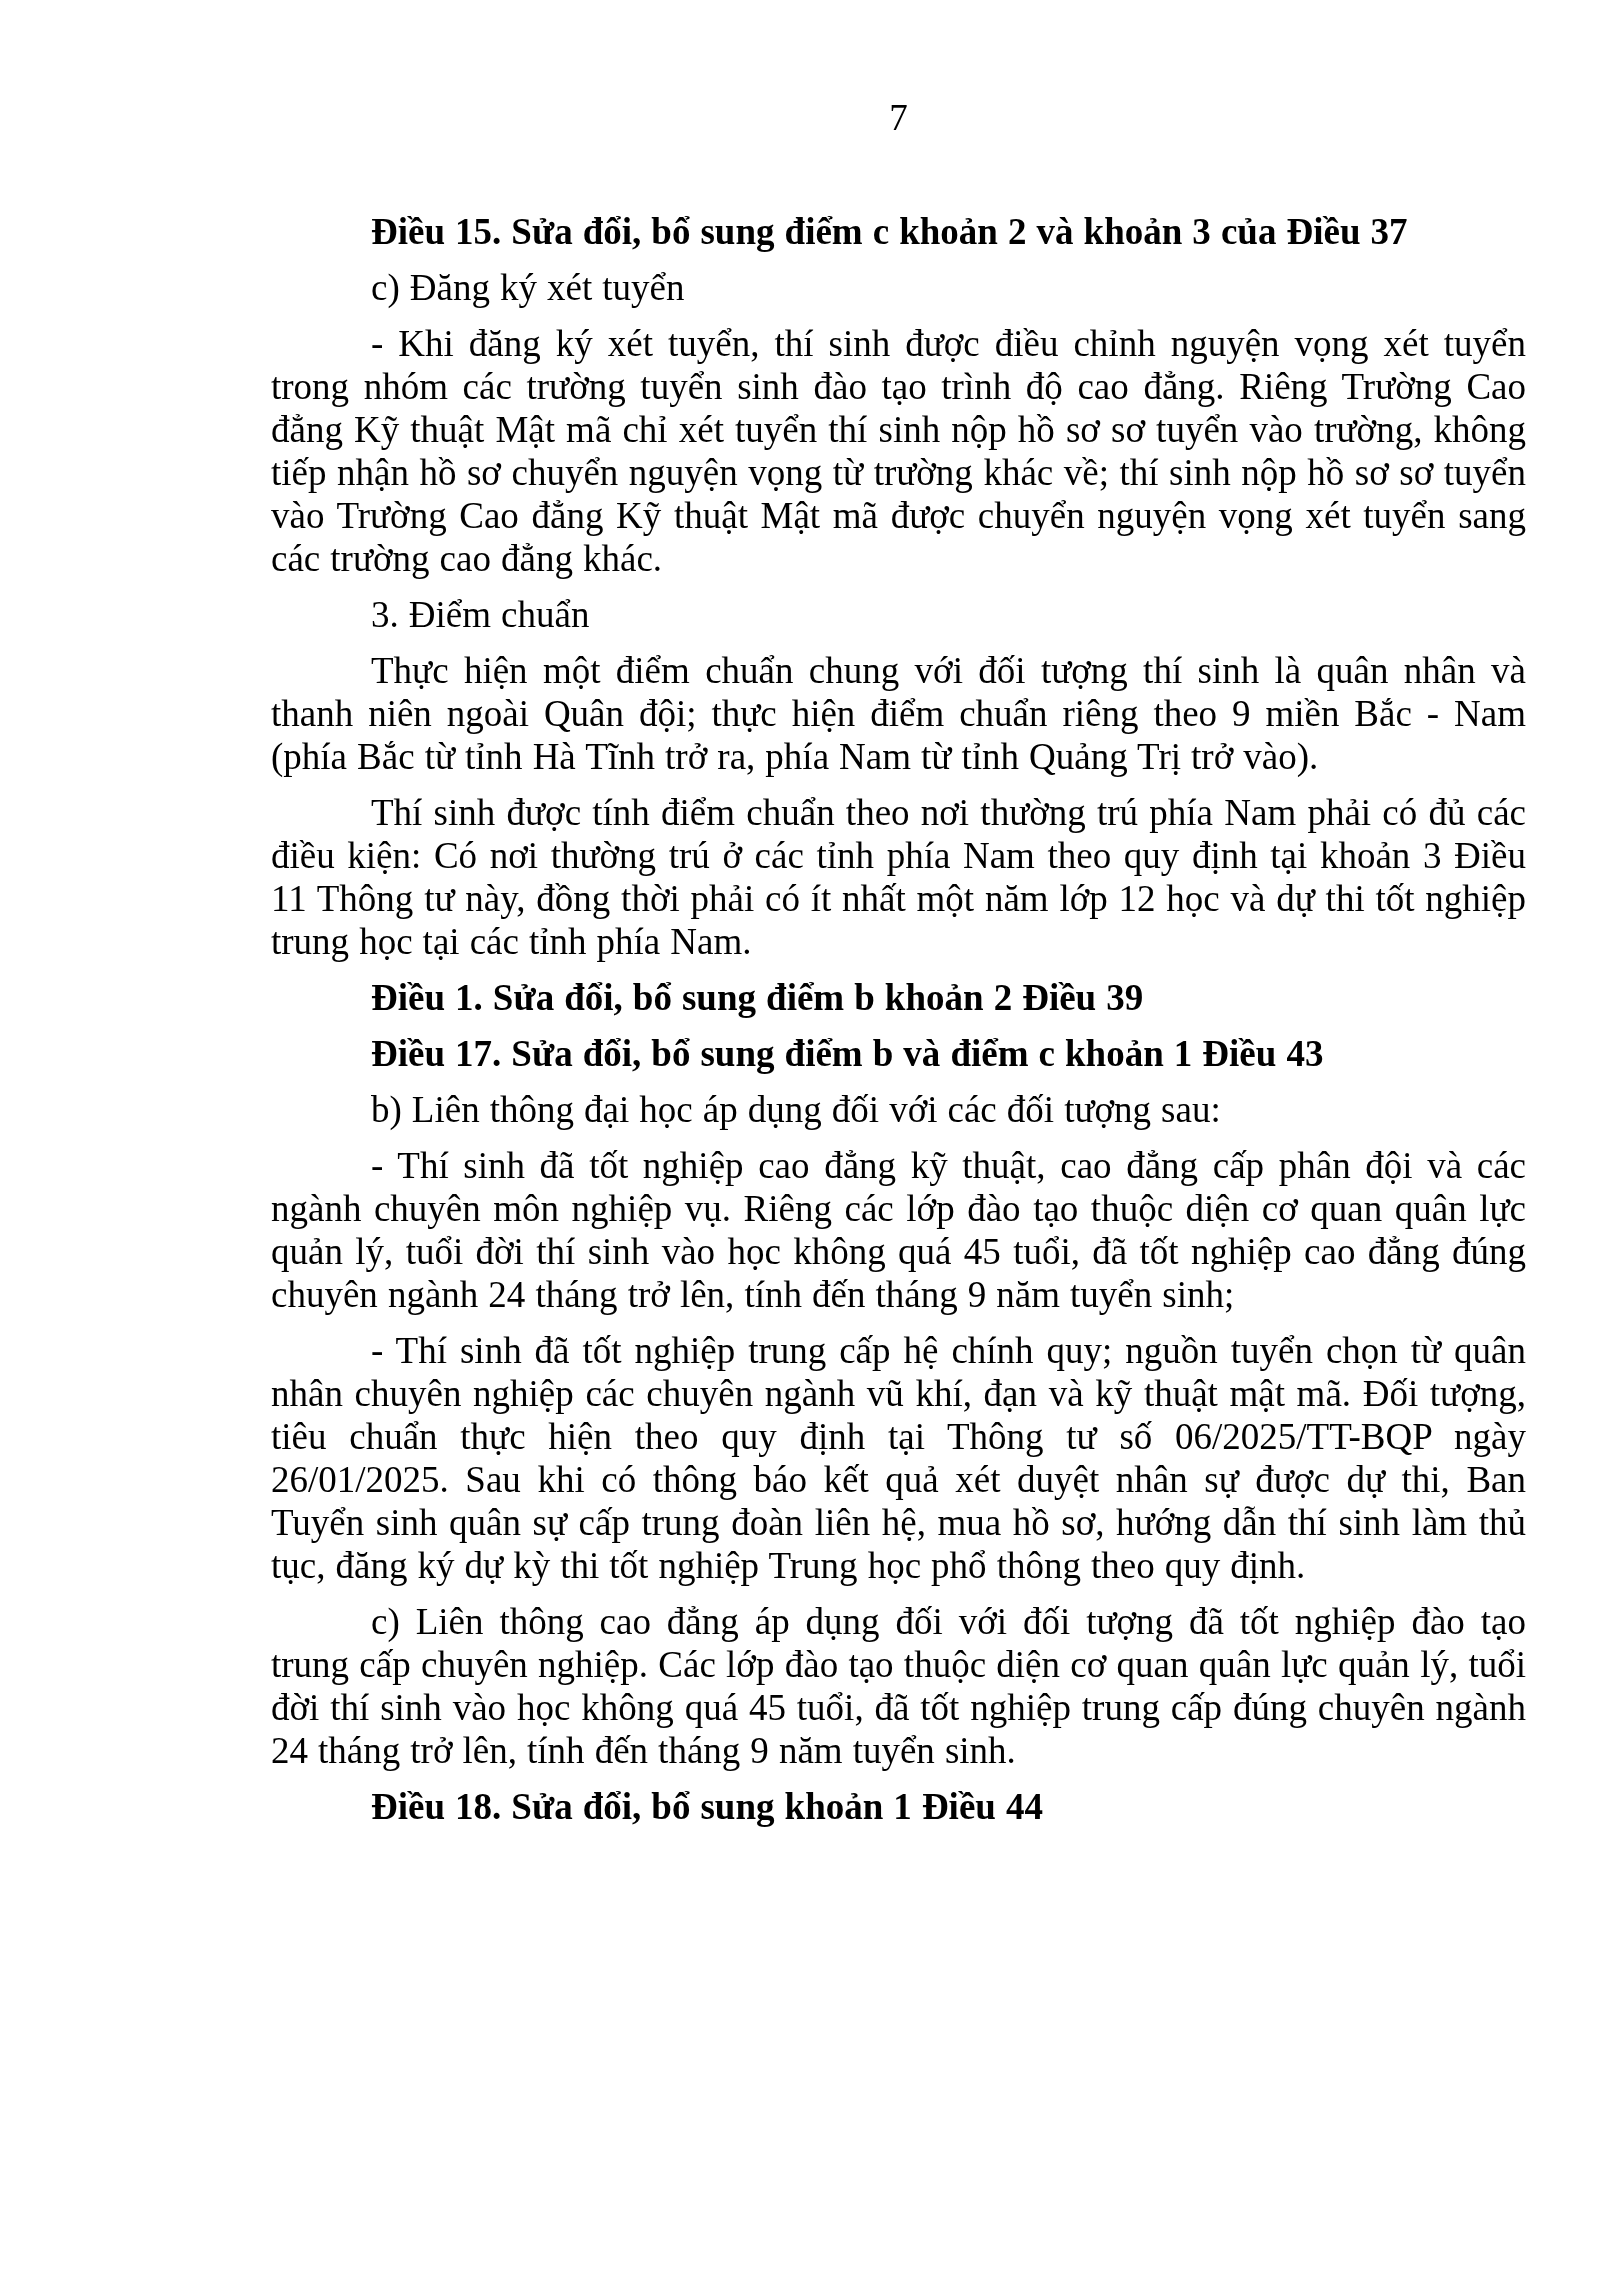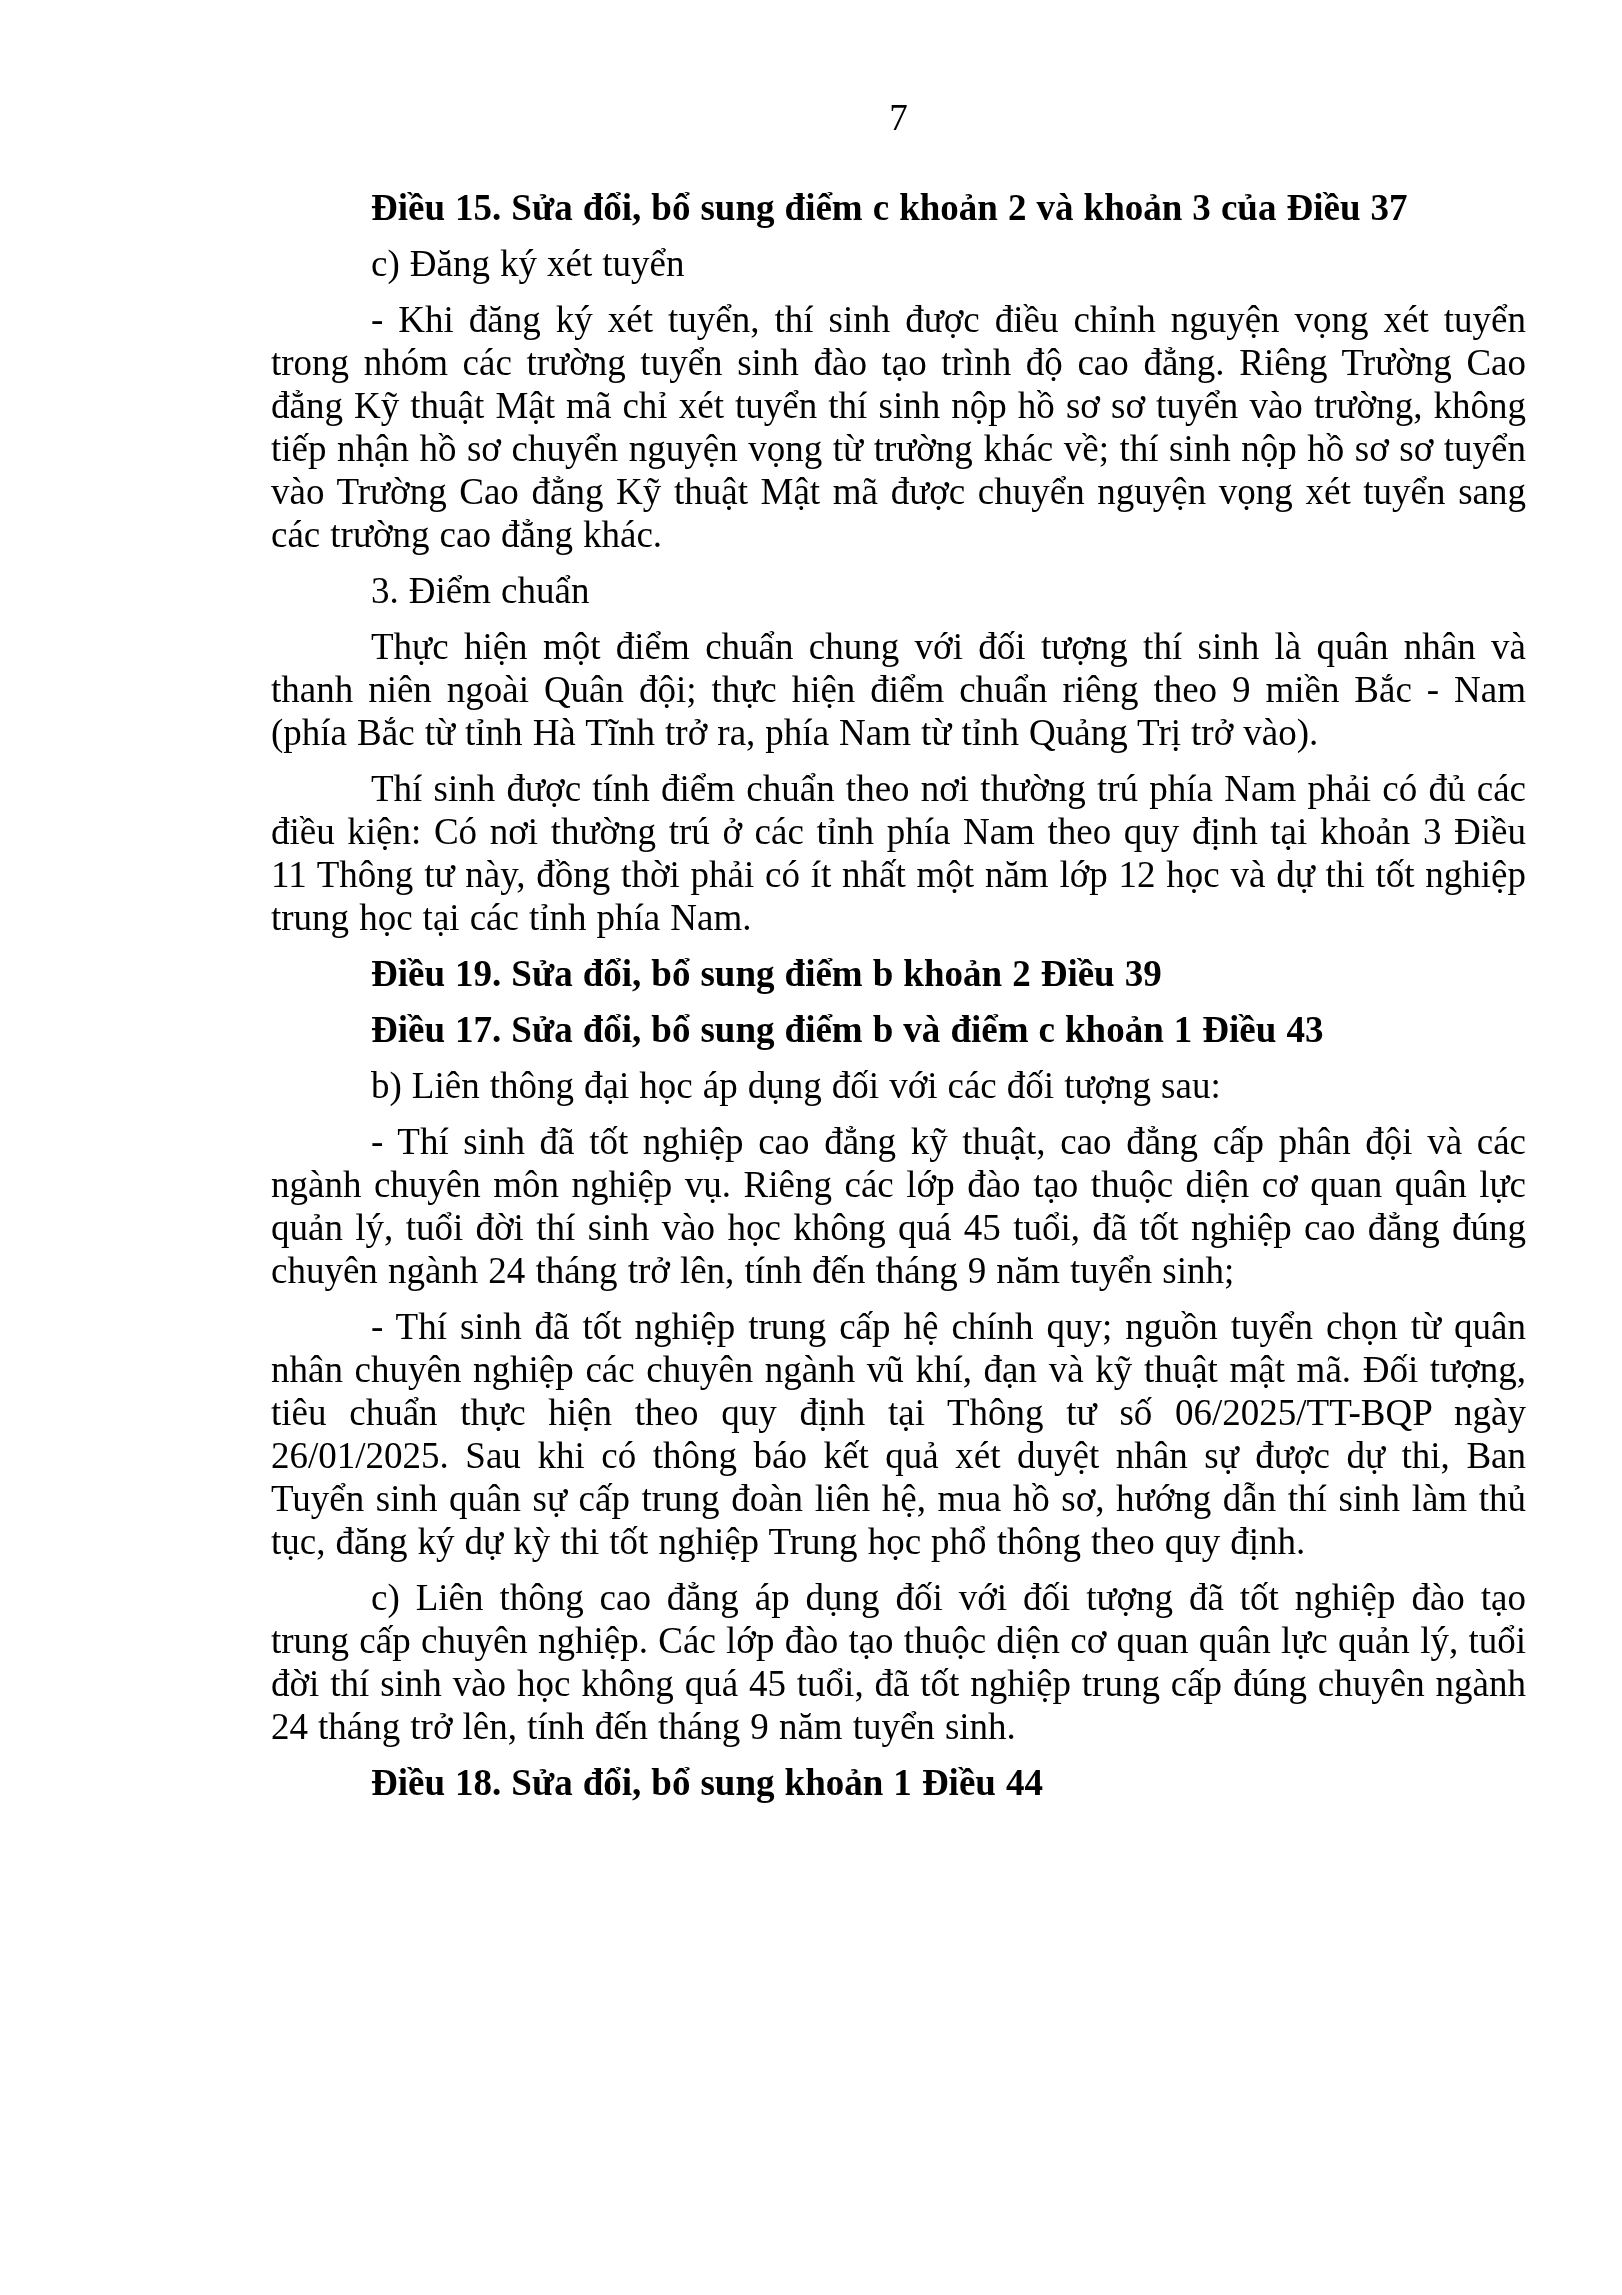--- a/index.html
+++ b/index.html
@@ -33,37 +33,37 @@
     margin: 13px 0 0 0;
     text-align: justify;
     text-indent: 100px;
     word-spacing: 0.8px;
   }
   .block.heading {
     font-weight: bold;
     text-align: left;
   }
   #blocks > .block:first-child {
-    margin-top: 47px;
+    margin-top: 71px;
   }
 </style>
 </head>
 <body>
 
 <div class="page">
   <div class="content">
     <div class="page-number">7</div>
     <div id="blocks">
         <p class="block heading">Điều 15. Sửa đổi, bổ sung điểm c khoản 2 và khoản 3 của Điều 37</p>
         <p class="block body">c) Đăng ký xét tuyển</p>
         <p class="block body">- Khi đăng ký xét tuyển, thí sinh được điều chỉnh nguyện vọng xét tuyển trong nhóm các trường tuyển sinh đào tạo trình độ cao đẳng. Riêng Trường Cao đẳng Kỹ thuật Mật mã chỉ xét tuyển thí sinh nộp hồ sơ sơ tuyển vào trường, không tiếp nhận hồ sơ chuyển nguyện vọng từ trường khác về; thí sinh nộp hồ sơ sơ tuyển vào Trường Cao đẳng Kỹ thuật Mật mã được chuyển nguyện vọng xét tuyển sang các trường cao đẳng khác.</p>
         <p class="block body">3. Điểm chuẩn</p>
         <p class="block body">Thực hiện một điểm chuẩn chung với đối tượng thí sinh là quân nhân và thanh niên ngoài Quân đội; thực hiện điểm chuẩn riêng theo 9 miền Bắc - Nam (phía Bắc từ tỉnh Hà Tĩnh trở ra, phía Nam từ tỉnh Quảng Trị trở vào).</p>
         <p class="block body">Thí sinh được tính điểm chuẩn theo nơi thường trú phía Nam phải có đủ các điều kiện: Có nơi thường trú ở các tỉnh phía Nam theo quy định tại khoản 3 Điều 11 Thông tư này, đồng thời phải có ít nhất một năm lớp 12 học và dự thi tốt nghiệp trung học tại các tỉnh phía Nam.</p>
-        <p class="block heading">Điều 19. Sửa đổi, bổ sung điểm b khoản 2 Điều 39</p>
+        <p class="block heading">Điều 1. Sửa đổi, bổ sung điểm b khoản 2 Điều 39</p>
         <p class="block heading">Điều 17. Sửa đổi, bổ sung điểm b và điểm c khoản 1 Điều 43</p>
         <p class="block body">b) Liên thông đại học áp dụng đối với các đối tượng sau:</p>
         <p class="block body">- Thí sinh đã tốt nghiệp cao đẳng kỹ thuật, cao đẳng cấp phân đội và các ngành chuyên môn nghiệp vụ. Riêng các lớp đào tạo thuộc diện cơ quan quân lực quản lý, tuổi đời thí sinh vào học không quá 45 tuổi, đã tốt nghiệp cao đẳng đúng chuyên ngành 24 tháng trở lên, tính đến tháng 9 năm tuyển sinh;</p>
         <p class="block body">- Thí sinh đã tốt nghiệp trung cấp hệ chính quy; nguồn tuyển chọn từ quân nhân chuyên nghiệp các chuyên ngành vũ khí, đạn và kỹ thuật mật mã. Đối tượng, tiêu chuẩn thực hiện theo quy định tại Thông tư số 06/2025/TT-BQP ngày 26/01/2025. Sau khi có thông báo kết quả xét duyệt nhân sự được dự thi, Ban Tuyển sinh quân sự cấp trung đoàn liên hệ, mua hồ sơ, hướng dẫn thí sinh làm thủ tục, đăng ký dự kỳ thi tốt nghiệp Trung học phổ thông theo quy định.</p>
         <p class="block body">c) Liên thông cao đẳng áp dụng đối với đối tượng đã tốt nghiệp đào tạo trung cấp chuyên nghiệp. Các lớp đào tạo thuộc diện cơ quan quân lực quản lý, tuổi đời thí sinh vào học không quá 45 tuổi, đã tốt nghiệp trung cấp đúng chuyên ngành 24 tháng trở lên, tính đến tháng 9 năm tuyển sinh.</p>
         <p class="block heading">Điều 18. Sửa đổi, bổ sung khoản 1 Điều 44</p>
       </div>
   </div>
 </div>
 

